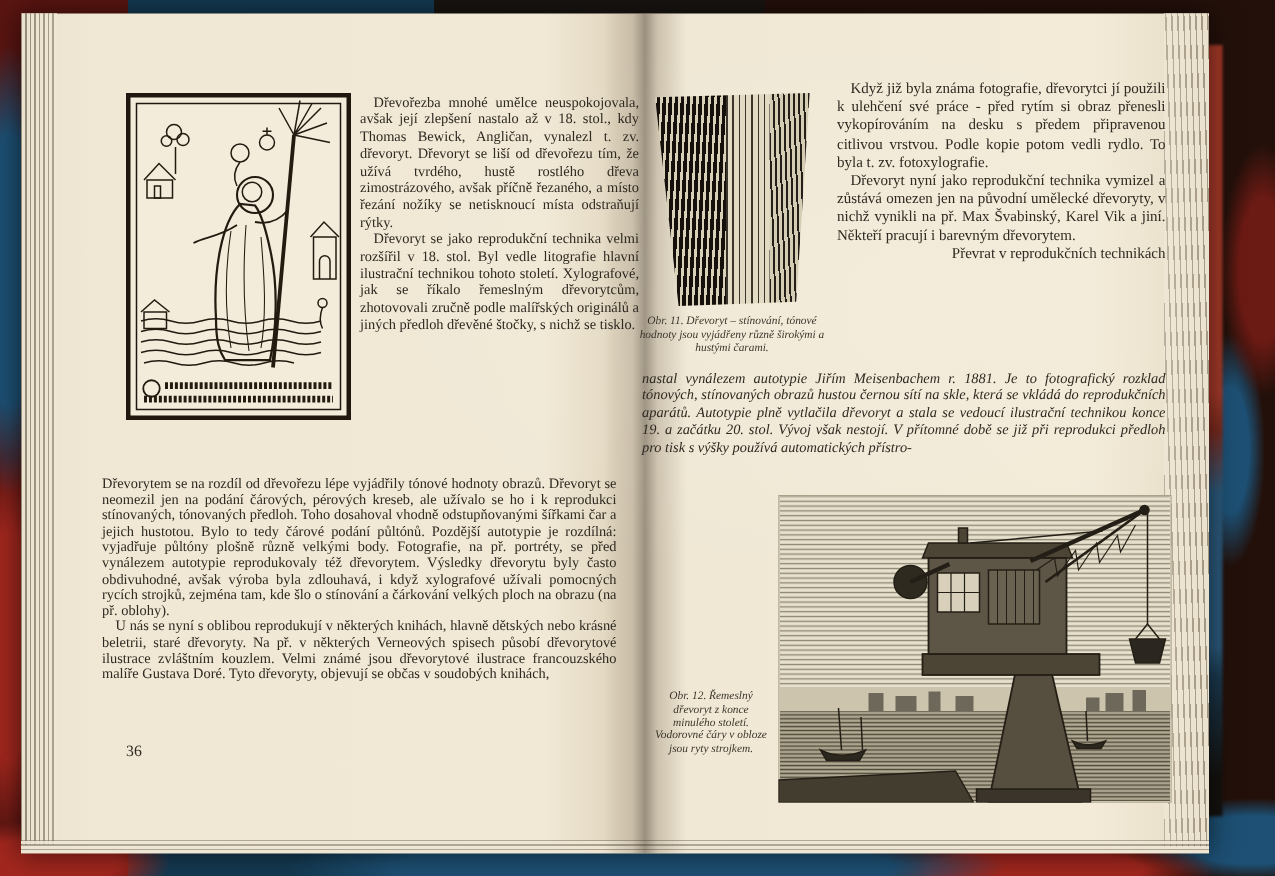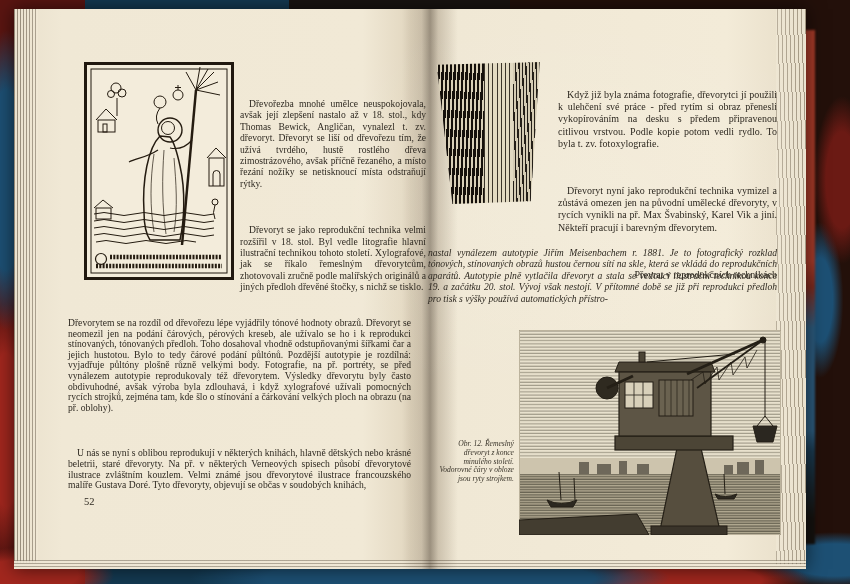--- a/index.html
+++ b/index.html
@@ -35,21 +35,21 @@
   .edge-bottom{position:absolute;left:0;right:0;bottom:0;height:9px;
       background:repeating-linear-gradient(180deg,rgba(110,100,85,.5) 0 1px,rgba(238,230,212,.9) 1px 3px);}
   .gutter{position:absolute;left:388px;top:0;bottom:0;width:56px;
       background:linear-gradient(90deg,transparent,rgba(70,52,34,.18) 35%,rgba(48,35,22,.42) 50%,rgba(70,52,34,.18) 65%,transparent);}
   .sheen{position:absolute;inset:0;background:radial-gradient(60% 50% at 70% 35%,rgba(255,255,250,.10),transparent 70%);pointer-events:none;}
 
   
   .col-p,.body-p{margin:0;text-align:justify;hyphens:auto;-webkit-hyphens:auto;}
   .col-p{font-size:9.6px;line-height:11.4px;}
   .body-p{font-size:9.6px;line-height:10.6px;}
-  .ind{text-indent:9px;margin-top:35px;}
+  .ind{text-indent:9px;}
   .caption{font-size:7.6px;line-height:8.8px;font-style:italic;text-align:center;color:#3a352b;}
   .abs{position:absolute;}
   .pageno{font-size:10.5px;color:#2e2921;}
 
   
   .f11{clip-path:polygon(6% 2%,98% 0%,90% 98%,20% 100%);position:absolute;inset:0;}
   .f11 .b1{position:absolute;top:0;bottom:0;left:0;width:48%;
       background:repeating-linear-gradient(93deg,#15100b 0 2.4px,#d9d0b8 2.4px 4px);}
   .f11 .b2{position:absolute;top:0;bottom:0;left:48%;width:26%;
       background:repeating-linear-gradient(90deg,#3a342a 0 1px,#e2dac2 1px 4.2px);}
@@ -125,34 +125,35 @@
   <div class="abs" style="left:240px;top:63px;width:186px;">
     <p class="col-p ind">Dřevořezba mnohé umělce neuspokojovala, avšak její zlepšení nastalo až v 18. stol., kdy Thomas Bewick, Angličan, vynalezl t. zv. dřevoryt. Dřevoryt se liší od dřevořezu tím, že užívá tvrdého, hustě rostlého dřeva zimostrázového, avšak příčně řezaného, a místo řezání nožíky se netisknoucí místa odstraňují rýtky.</p>
     <p class="col-p ind">Dřevoryt se jako reprodukční technika velmi rozšířil v 18. stol. Byl vedle litografie hlavní ilustrační technikou tohoto století. Xylografové, jak se říkalo řemeslným dřevorytcům, zhotovovali zručně podle malířských originálů a jiných předloh dřevěné štočky, s nichž se tisklo.</p>
   </div>
 
   <div class="abs" style="left:68px;top:318px;width:343px;">
     <p class="body-p">Dřevorytem se na rozdíl od dřevořezu lépe vyjádřily tónové hodnoty obrazů. Dřevoryt se neomezil jen na podání čárových, pérových kreseb, ale užívalo se ho i k reprodukci stínovaných, tónovaných předloh. Toho dosahoval vhodně odstupňovanými šířkami čar a jejich hustotou. Bylo to tedy čárové podání půltónů. Pozdější autotypie je rozdílná: vyjadřuje půltóny plošně různě velkými body. Fotografie, na př. portréty, se před vynálezem autotypie reprodukovaly též dřevorytem. Výsledky dřevorytu byly často obdivuhodné, avšak výroba byla zdlouhavá, i když xylografové užívali pomocných rycích strojků, zejména tam, kde šlo o stínování a čárkování velkých ploch na obrazu (na př. oblohy).</p>
     <p class="body-p ind">U nás se nyní s oblibou reprodukují v některých knihách, hlavně dětských nebo krásné beletrii, staré dřevoryty. Na př. v některých Verneových spisech působí dřevorytové ilustrace zvláštním kouzlem. Velmi známé jsou dřevorytové ilustrace francouzského malíře Gustava Doré. Tyto dřevoryty, objevují se občas v soudobých knihách,</p>
   </div>
 
-  <div class="abs pageno" style="left:84px;top:496px;">52</div>
+  <div class="abs pageno" style="left:84px;top:496px;">36</div>
 
   <div class="abs" style="left:430px;top:62px;width:112px;height:142px;">
     <div class="f11">
       <div class="b1"></div>
       <div class="b2"></div>
       <div class="b3"></div>
     </div>
   </div>
 
+  <div class="abs caption" style="left:424px;top:210px;width:128px;">Obr. 11. Dřevoryt – stínování, tónové hodnoty jsou vyjádřeny různě širokými a hustými čarami.</div>
 
   <div class="abs" style="left:558px;top:54px;width:219px;">
     <p class="col-p ind" style="font-size:10px;line-height:12.2px;">Když již byla známa fotografie, dřevorytci jí použili k ulehčení své práce - před rytím si obraz přenesli vykopírováním na desku s předem připravenou citlivou vrstvou. Podle kopie potom vedli rydlo. To byla t. zv. fotoxylografie.</p>
-    <p class="col-p ind" style="font-size:10px;line-height:12.2px;">Dřevoryt nyní jako reprodukční technika vymizel a zůstává omezen jen na původní umělecké dřevoryty, v rycích vynikli na př. Max Švabinský, Karel Vik a jiní. Někteří pracují i barevným dřevorytem.</p>
+    <p class="col-p ind" style="font-size:10px;line-height:12.2px;">Dřevoryt nyní jako reprodukční technika vymizel a zůstává omezen jen na původní umělecké dřevoryty, v nichž vynikli na př. Max Švabinský, Karel Vik a jiní. Někteří pracují i barevným dřevorytem.</p>
     <p class="col-p ind" style="font-size:10px;line-height:12.2px;text-align:right;">Převrat v reprodukčních technikách</p>
   </div>
 
   <div class="abs" style="left:428px;top:247px;width:349px;font-style:italic;">
     <p class="body-p" style="line-height:11.4px;">nastal vynálezem autotypie Jiřím Meisenbachem r. 1881. Je to fotografický rozklad tónových, stínovaných obrazů hustou černou sítí na skle, která se vkládá do reprodukčních aparátů. Autotypie plně vytlačila dřevoryt a stala se vedoucí ilustrační technikou konce 19. a začátku 20. stol. Vývoj však nestojí. V přítomné době se již při reprodukci předloh pro tisk s výšky používá automatických přístro-</p>
   </div>
 
   <div class="abs" style="left:519px;top:330px;width:262px;height:205px;">
     <svg width="262" height="205" viewBox="0 0 262 205">
       <defs>
@@ -207,14 +208,14 @@
         <path d="M172,50 L184,42 L186,54 L198,37 L200,50 L212,32 L214,45 L226,27 L228,38 L238,20" fill="none" stroke-width=".8"></path>
         <line x1="128" y1="32" x2="216" y2="24" stroke-width="1"></line>
         <circle cx="244" cy="10" r="3" fill="#241f16"></circle>
         <line x1="246" y1="12" x2="246" y2="86" stroke-width="1"></line>
         <path d="M246,86 L238,96 M246,86 L254,96" stroke-width="1" fill="none"></path>
         <polygon points="234,96 258,96 254,112 238,112" fill="#2b2720" stroke-width="1"></polygon>
       </g>
     </svg>
   </div>
 
-  <div class="abs caption" style="left:434px;top:440px;width:80px;text-align:right;">Obr. 12. Řemeslný dřevoryt z konce minulého století. Vodorovné čáry v obloze jsou ryty strojkem.</div>
+  <div class="abs caption" style="left:434px;top:460px;width:80px;text-align:center;">Obr. 12. Řemeslný dřevoryt z konce minulého století. Vodorovné čáry v obloze jsou ryty strojkem.</div>
 </div>
 
 </body></html>

